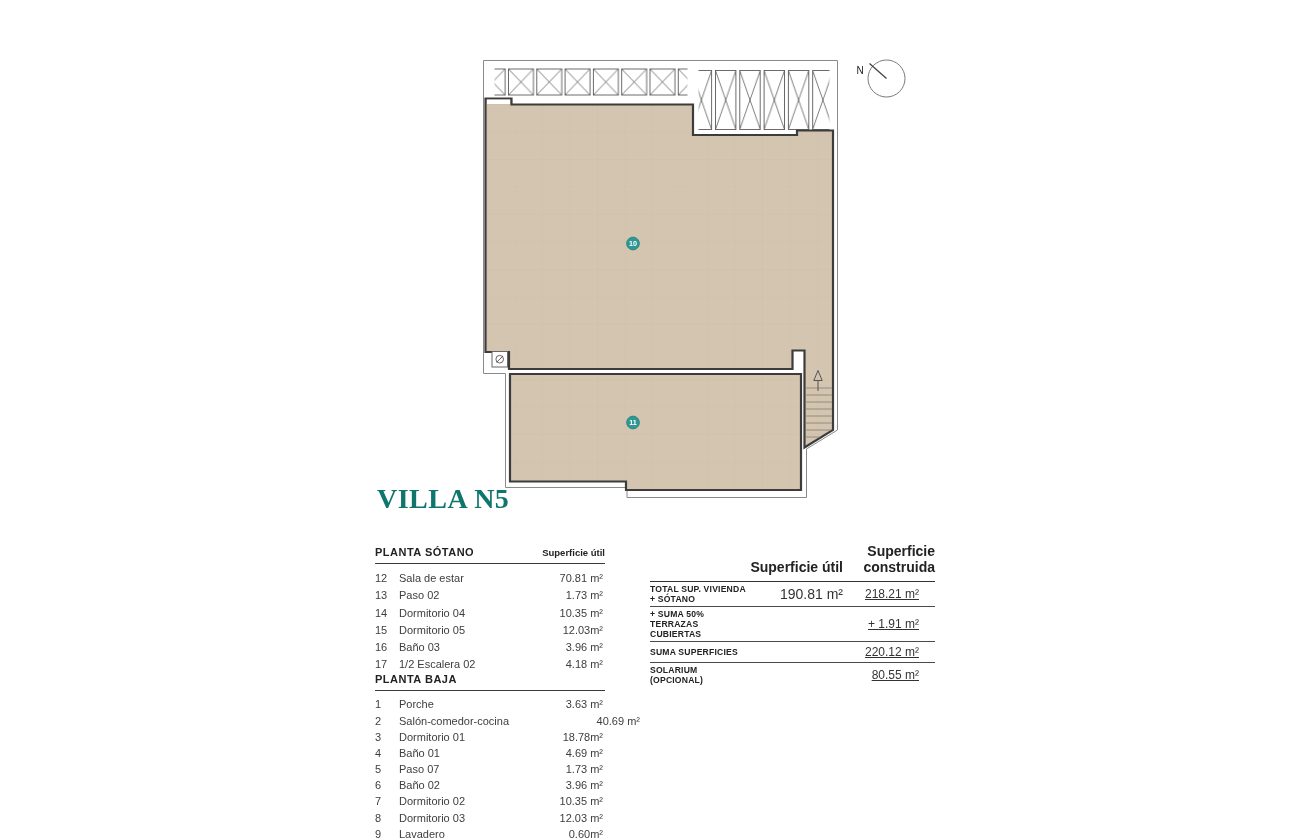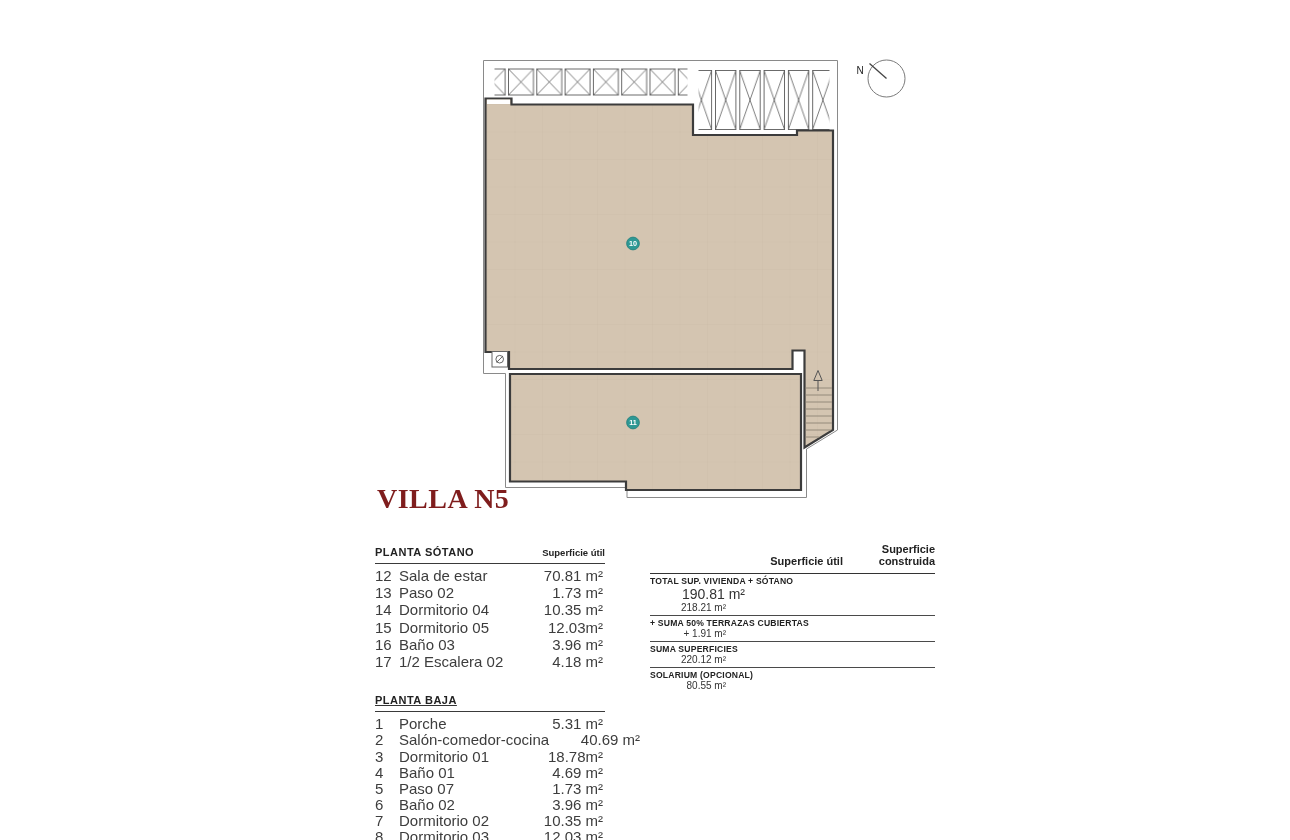--- a/index.html
+++ b/index.html
@@ -2,51 +2,51 @@
 <html><head>
 <meta charset="utf-8">
 <style>
   html,body{margin:0;padding:0;background:#ffffff;}
   .page{position:relative;width:1290px;height:840px;background:#fff;overflow:hidden;
         font-family:"Liberation Sans",sans-serif;color:#333;}
   svg{position:absolute;left:0;top:0;}
 
   
   .title{position:absolute;left:377px;top:484px;
-         font-family:"Liberation Serif",serif;font-weight:bold;color:#7f1d1d;
+         font-family:"Liberation Serif",serif;font-weight:bold;color:#0f766e;
          font-size:28px;line-height:30px;letter-spacing:.5px;}
 
   
   .tbl-left{position:absolute;left:375px;top:546px;width:230px;}
   .sec-head{display:flex;justify-content:space-between;align-items:flex-end;
             border-bottom:1.6px solid #3a3a3a;padding-bottom:5px;}
   .sec-title{font-size:11px;font-weight:bold;letter-spacing:.5px;color:#222;}
   .col-h{font-size:9.5px;font-weight:bold;color:#222;}
   .rows{margin-top:3px;}
-  .trow{display:flex;align-items:flex-start;height:17.2px;font-size:15px;color:#3d3d3d;}
+  .trow{display:flex;align-items:flex-end;height:17.2px;font-size:11px;color:#3d3d3d;}
   .rows.baja .trow{height:16.2px;}
   .trow .num{width:24px;}
   .trow .lbl{flex:1;}
   .trow .val{text-align:right;padding-right:2px;white-space:nowrap;}
   .trow .val.shift{margin-right:-37px;margin-left:11px;}
-  .sec-head.baja{margin-top:24px;text-decoration:underline;}
+  .sec-head.baja{margin-top:3px;}
 
   
   .tbl-right{position:absolute;left:650px;top:543px;width:285px;}
   .tbl-right *{box-sizing:border-box;}
   .sum-head{display:flex;align-items:flex-end;border-bottom:1.6px solid #333;padding-bottom:6px;}
   .sum-head .c1{flex:1;}
   .c2{width:95px;text-align:right;}
   .c3{width:92px;text-align:right;}
-  .sum-head .c2,.sum-head .c3{font-size:11px;font-weight:bold;color:#222;}
-  .srow{display:flex;align-items:flex-start;min-height:20.5px;padding:2px 0;flex-direction:column;}
+  .sum-head .c2,.sum-head .c3{font-size:14px;font-weight:bold;color:#222;}
+  .srow{display:flex;align-items:center;min-height:20.5px;padding:2px 0;}
   .srow:not(:last-child){border-bottom:1px solid #4a4a4a;}
   .srow .c1{flex:1;font-size:8.6px;font-weight:bold;letter-spacing:.2px;color:#222;}
   .srow .c2{font-size:14px;color:#333;}
-  .srow .c3{font-size:10px;color:#333;padding-right:16px;}
+  .srow .c3{font-size:12px;color:#333;padding-right:16px;text-decoration:underline;}
 </style>
 </head>
 <body>
 
 <div class="page">
 
   <svg width="1290" height="840" viewBox="0 0 1290 840">
     <defs>
       <pattern id="tile" width="27.5" height="27.5" patternUnits="userSpaceOnUse" x="488" y="105">
         <rect width="27.5" height="27.5" fill="#d4c5b1"></rect>
@@ -153,21 +153,21 @@
         </div>
     </div>
 
     <div class="sec-head baja">
       <span class="sec-title">PLANTA BAJA</span>
     </div>
     <div class="rows baja">
       <div class="trow">
           <span class="num">1</span>
           <span class="lbl">Porche</span>
-          <span class="val">5.31 m²</span>
+          <span class="val">3.63 m²</span>
         </div>
       <div class="trow">
           <span class="num">2</span>
           <span class="lbl">Salón-comedor-cocina</span>
           <span class="val shift">40.69 m²</span>
         </div>
       <div class="trow">
           <span class="num">3</span>
           <span class="lbl">Dormitorio 01</span>
           <span class="val">18.78m²</span>

